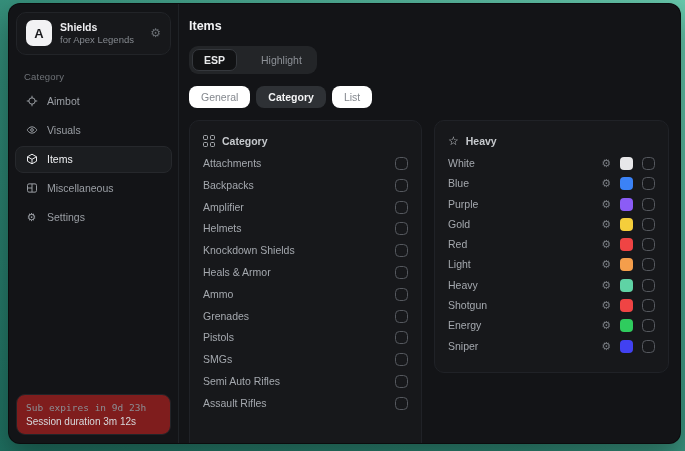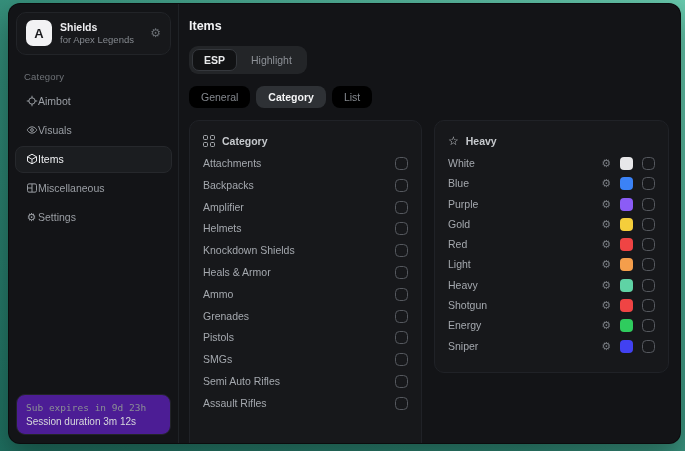--- a/index.html
+++ b/index.html
@@ -23,39 +23,39 @@
   .logo {
     width:26px; height:26px; background:#f2f2f4; color:#1a1b1e; border-radius:7px;
     display:flex; align-items:center; justify-content:center; font-weight:bold; font-size:13px;
   }
   .side-title { font-size:10.5px; font-weight:bold; color:#ededf0; line-height:1.35; }
   .side-sub { font-size:9.5px; color:#85898f; line-height:1.3; }
   .side-gear { margin-left:auto; color:#6a6e74; font-size:12px; font-family:"DejaVu Sans",sans-serif; cursor:pointer; }
   .section-label { margin:16px 15px 6px; font-size:9.5px; color:#6f7378; letter-spacing:.2px; }
   .nav { display:flex; flex-direction:column; gap:2px; padding:0 6px; }
   .nav-item {
-    height:27px; padding:0 9px; border-radius:8px; display:flex; align-items:center; 
+    height:27px; padding:0 9px; border-radius:8px; display:flex; align-items:center; gap:9px;
     color:#9b9fa5; font-size:10.5px; border:1px solid transparent; cursor:pointer;
   }
   .nav-item.active { background:#1b1d20; border-color:#26282c; color:#f0f1f3; }
   .nav-icon { width:13px; display:inline-flex; justify-content:center; color:inherit; font-family:"DejaVu Sans",sans-serif; font-size:11px; }
   .nav-icon svg { width:12px; height:12px; stroke:currentColor; fill:none; stroke-width:1.3; }
   .side-footer {
-    margin:auto 7px 8px; padding:7px 9px; background:#4c1d95; border:1px solid #222428; border-radius:9px;
+    margin:auto 7px 8px; padding:7px 9px; background:#7f1d1d; border:1px solid #222428; border-radius:9px;
   }
   .sub-line { font-family:"DejaVu Sans Mono",monospace; font-size:9.5px; color:#8b8f95; margin-bottom:3px; white-space:nowrap; }
   .sess-line { font-size:10px; color:#d6d8db; white-space:nowrap; }
   
   .main { flex:1; padding:15px 13px 0 10px; display:flex; flex-direction:column; }
   .page-title { font-size:12.5px; font-weight:bold; color:#f2f3f5; margin-bottom:13px; }
-  .mode-toggle { display:inline-flex; align-self:flex-start; background:#232528; border-radius:9px; padding:3px; gap:2px; margin-bottom:12px; }
+  .mode-toggle { display:inline-flex; align-self:flex-start; background:#232528; border-radius:9px; padding:3px; gap:12px; margin-bottom:12px; }
   .seg { font-size:10.5px; padding:4px 11px; border-radius:7px; color:#8d9197; border:1px solid transparent; cursor:pointer; }
   .seg.active { background:#111214; border-color:#35383d; color:#e9eaec; font-weight:bold; }
   .tabs { display:inline-flex; gap:6px; margin-bottom:12px; }
-  .tab { font-size:10.5px; padding:5px 12px; border-radius:8px; background:#000000; color:#84888e; cursor:pointer; }
+  .tab { font-size:10.5px; padding:5px 12px; border-radius:8px; background:#ffffff; color:#84888e; cursor:pointer; }
   .tab.active { background:#2e3135; color:#f4f5f6; font-weight:bold; }
   .panels { display:flex; gap:12px; align-items:flex-start; }
   .panel { background:#17181b; border:1px solid #202227; border-radius:10px; padding:11px 13px 12px; }
   .panel-cat { width:233px; }
   .panel-rar { width:235px; }
   .panel-header { display:flex; align-items:center; gap:7px; height:18px; margin-bottom:7px;
     font-size:10.5px; font-weight:bold; color:#c6c9cd; }
   .grid-icon { display:grid; grid-template-columns:5px 5px; grid-template-rows:5px 5px; gap:2px; }
   .grid-icon i { border:1.2px solid #a9acb1; border-radius:1.5px; }
   .star-icon { color:#c6c9cd; font-family:"DejaVu Sans",sans-serif; font-size:12px; line-height:1; }

